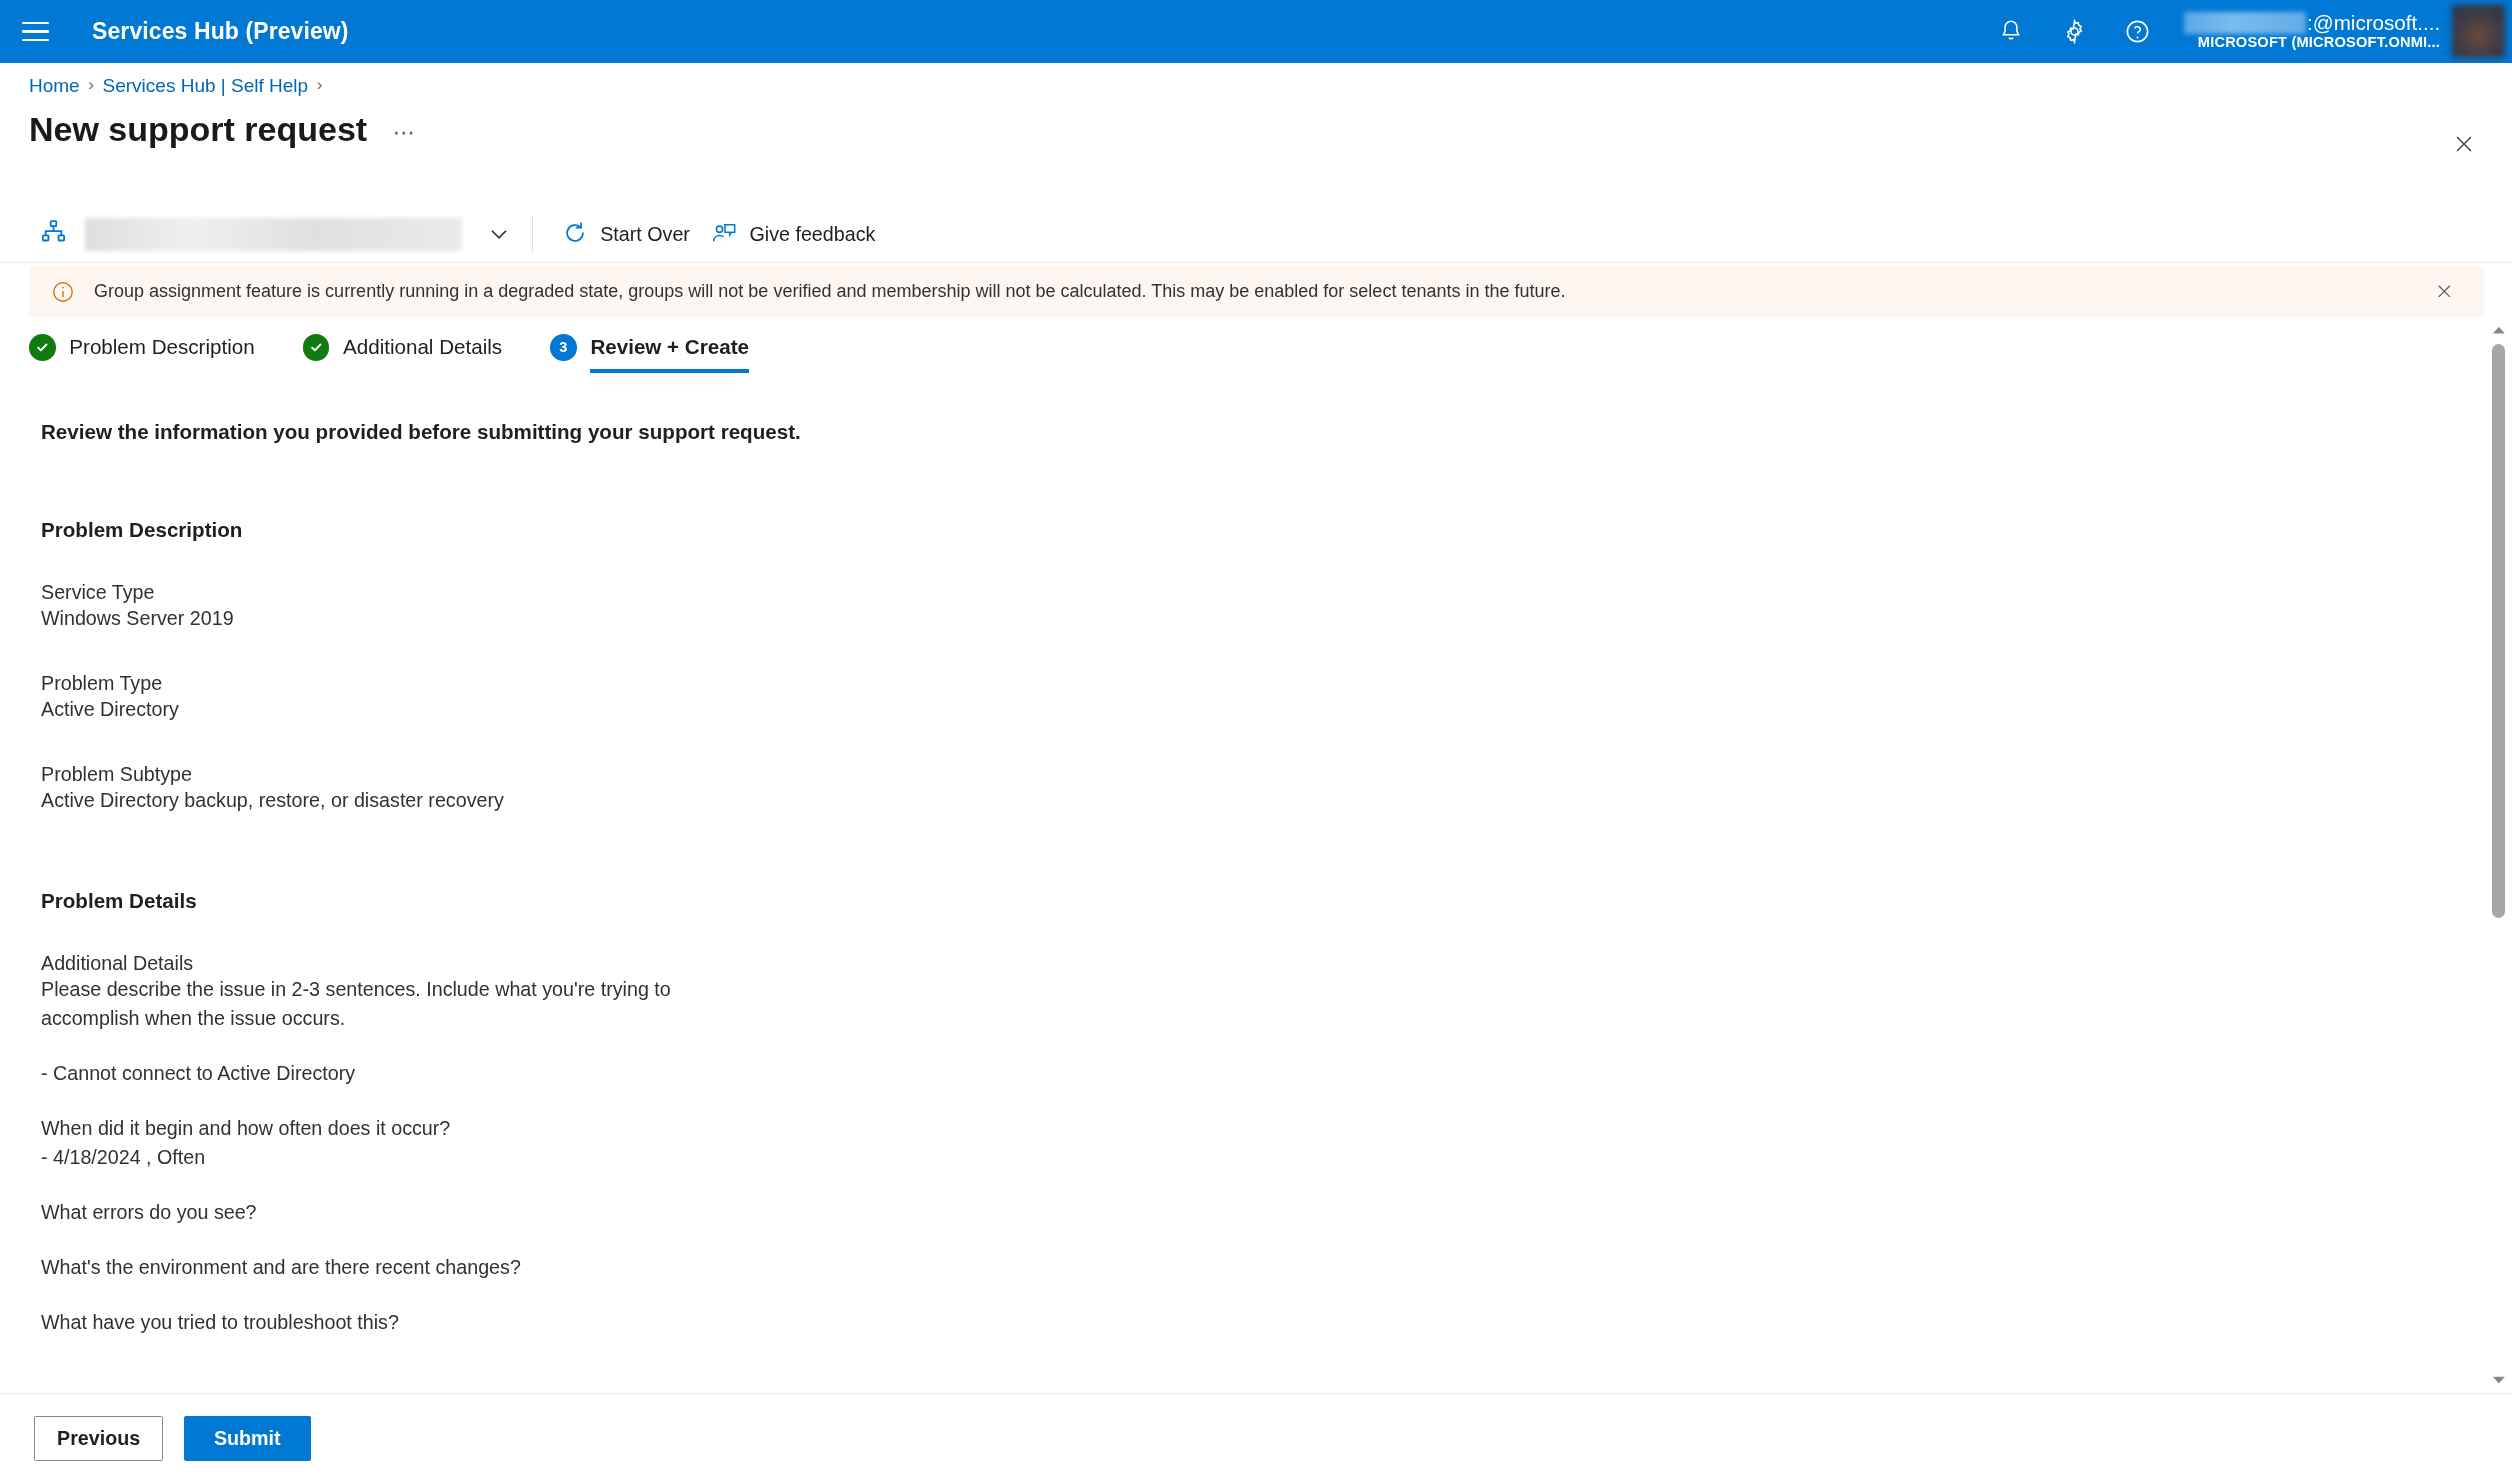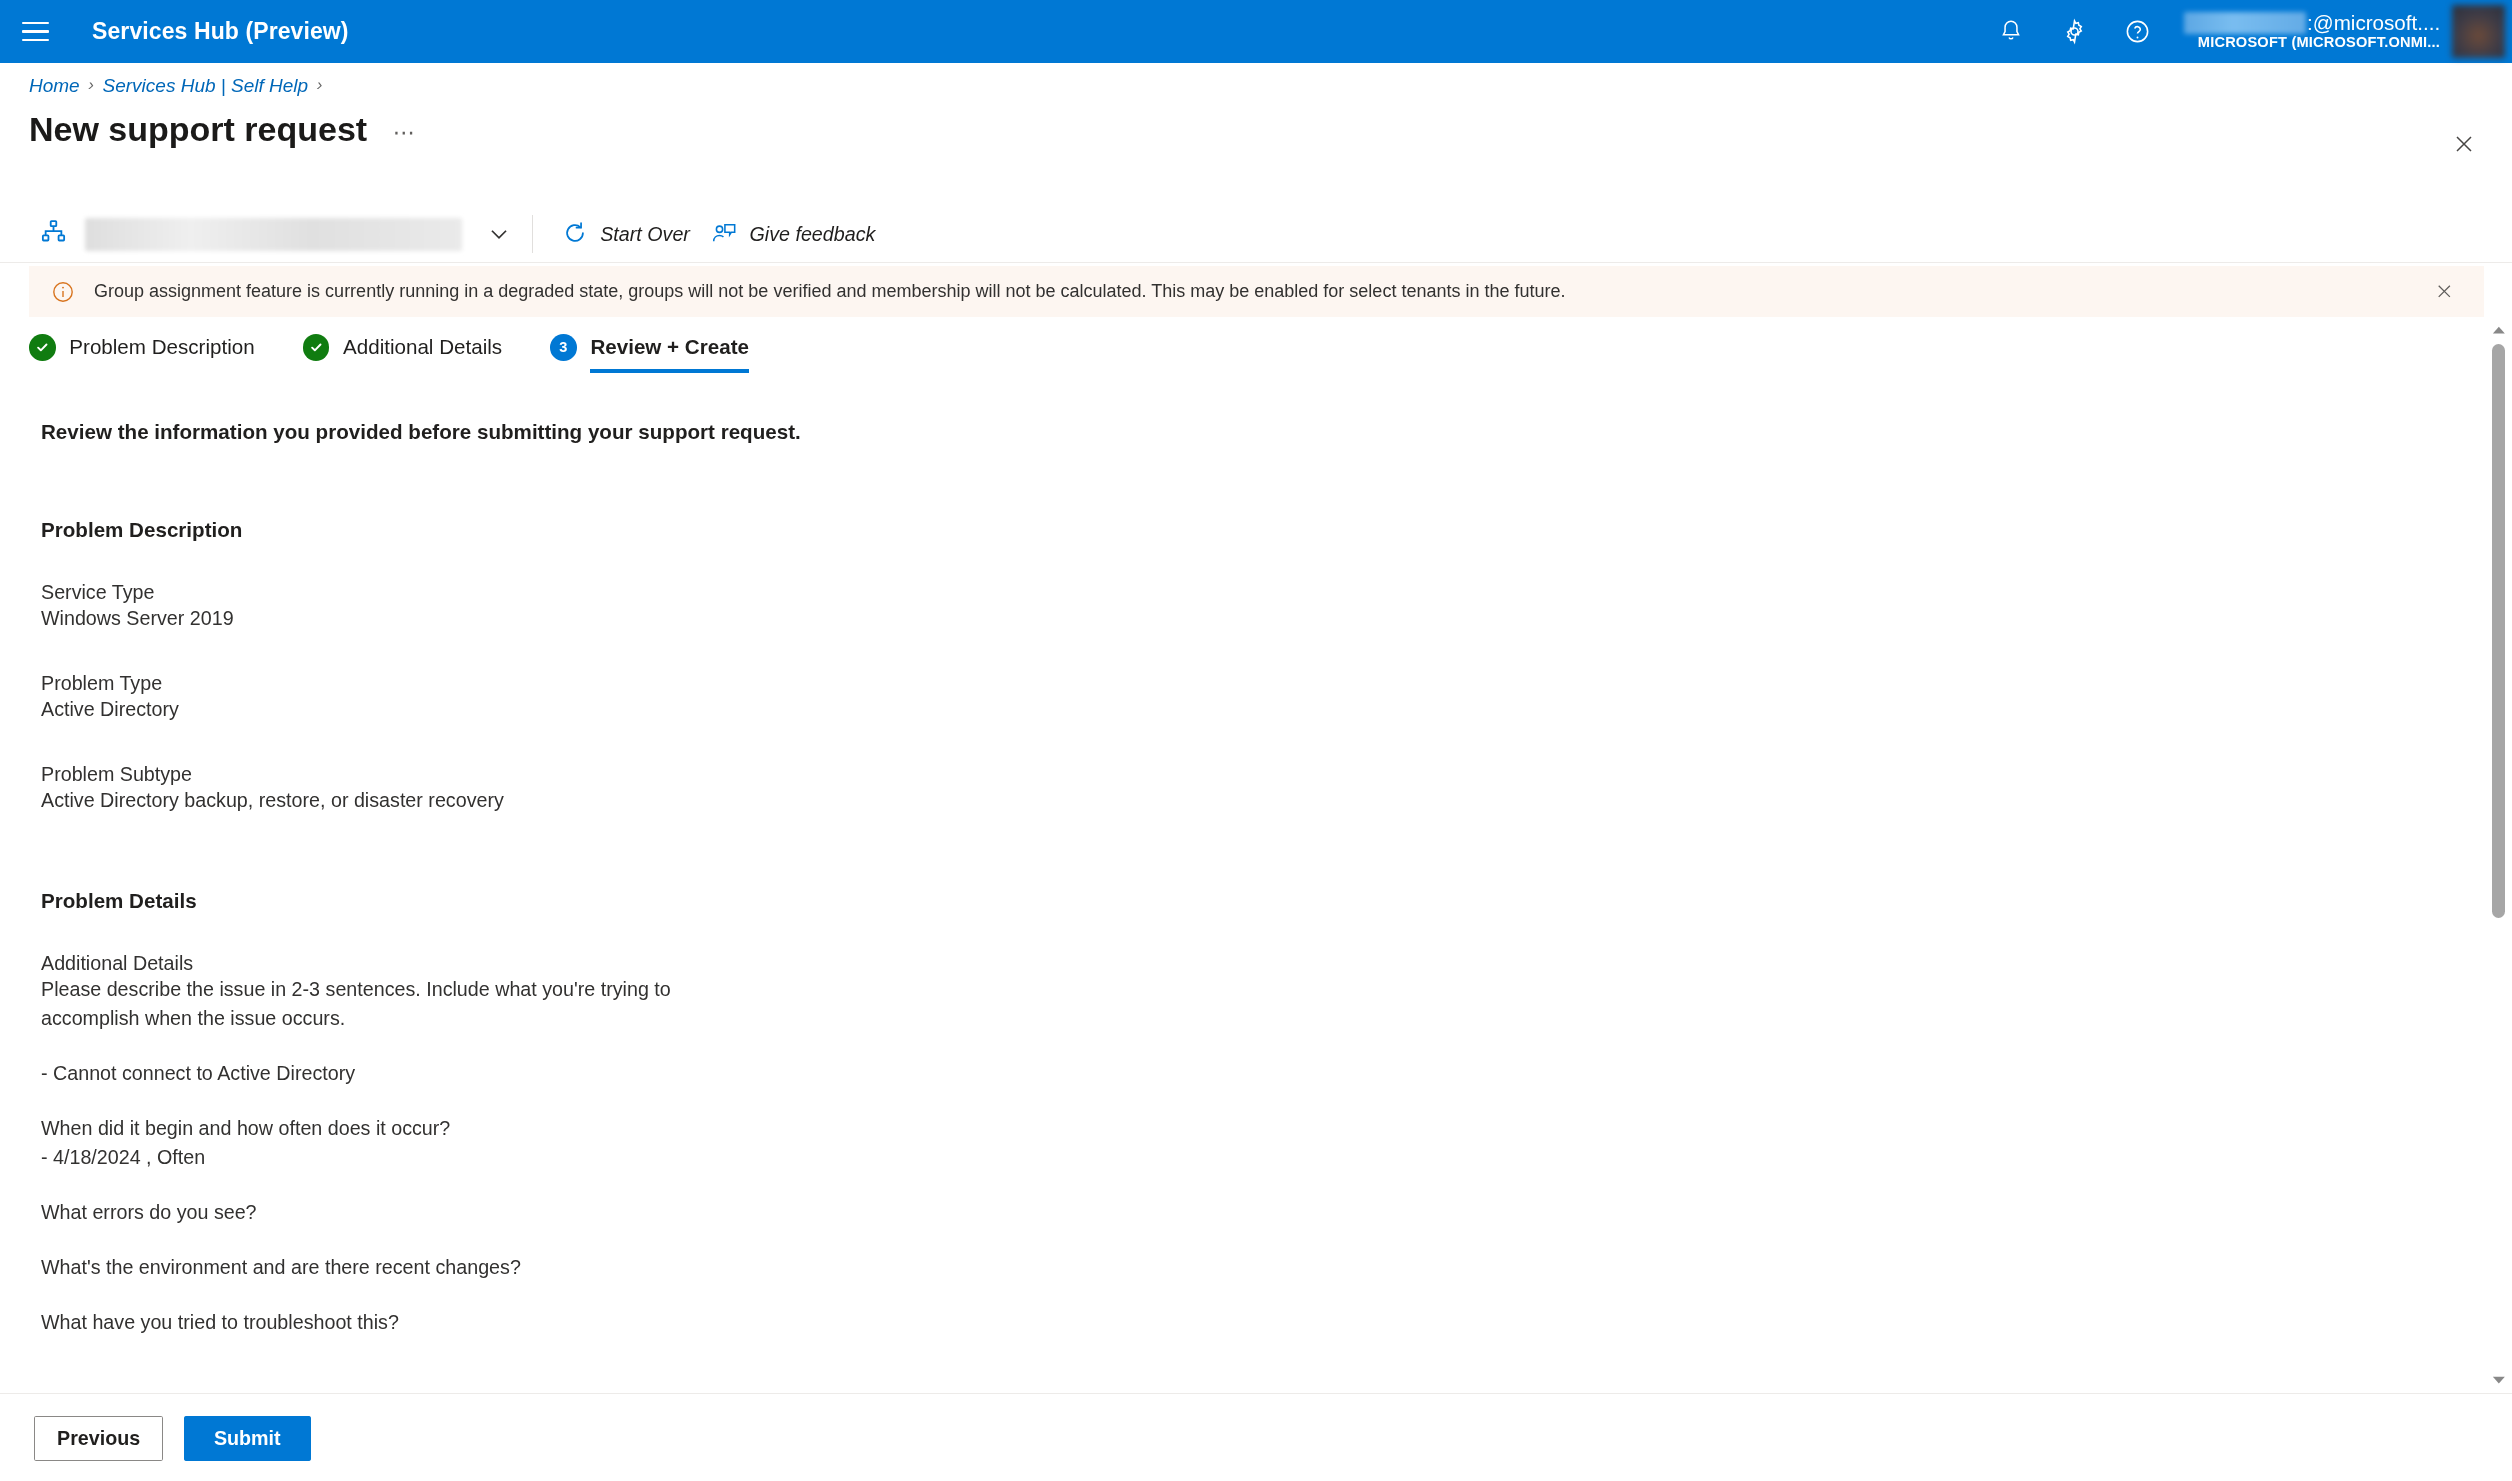--- a/index.html
+++ b/index.html
@@ -93,21 +93,20 @@
     border-radius: 1.7px;
   }
 
   
   .breadcrumb {
     position: absolute;
     top: 75px; left: 29px;
     display: flex; align-items: flex-start;
     font-size: 19px;
     gap: 8.6px;
-    font-style: italic;
   }
   .crumb-link { color: #0067b8; cursor: pointer; white-space: nowrap; }
   .crumb-sep { color: #666; font-size: 17px; }
 
   
   .page-title-row {
     position: absolute;
     top: 110px; left: 29px;
     display: flex; align-items: center;
     gap: 20.6px;
@@ -157,21 +156,20 @@
     width: 0.9px; height: 38px;
     background: #e1dfdd;
     margin: 0 19px;
   }
   .cmd-btn {
     display: flex; align-items: center;
     gap: 12px;
     padding: 6.9px 10.3px;
     cursor: pointer;
     white-space: nowrap;
-    font-style: italic;
   }
   .cmd-btn-label { font-size: 19.7px; color: #201f1e; }
 
   
   .banner {
     position: absolute;
     top: 266px; left: 29px;
     width: 2455px; height: 51px;
     background: #fdf6f1;
     display: flex; align-items: center;

